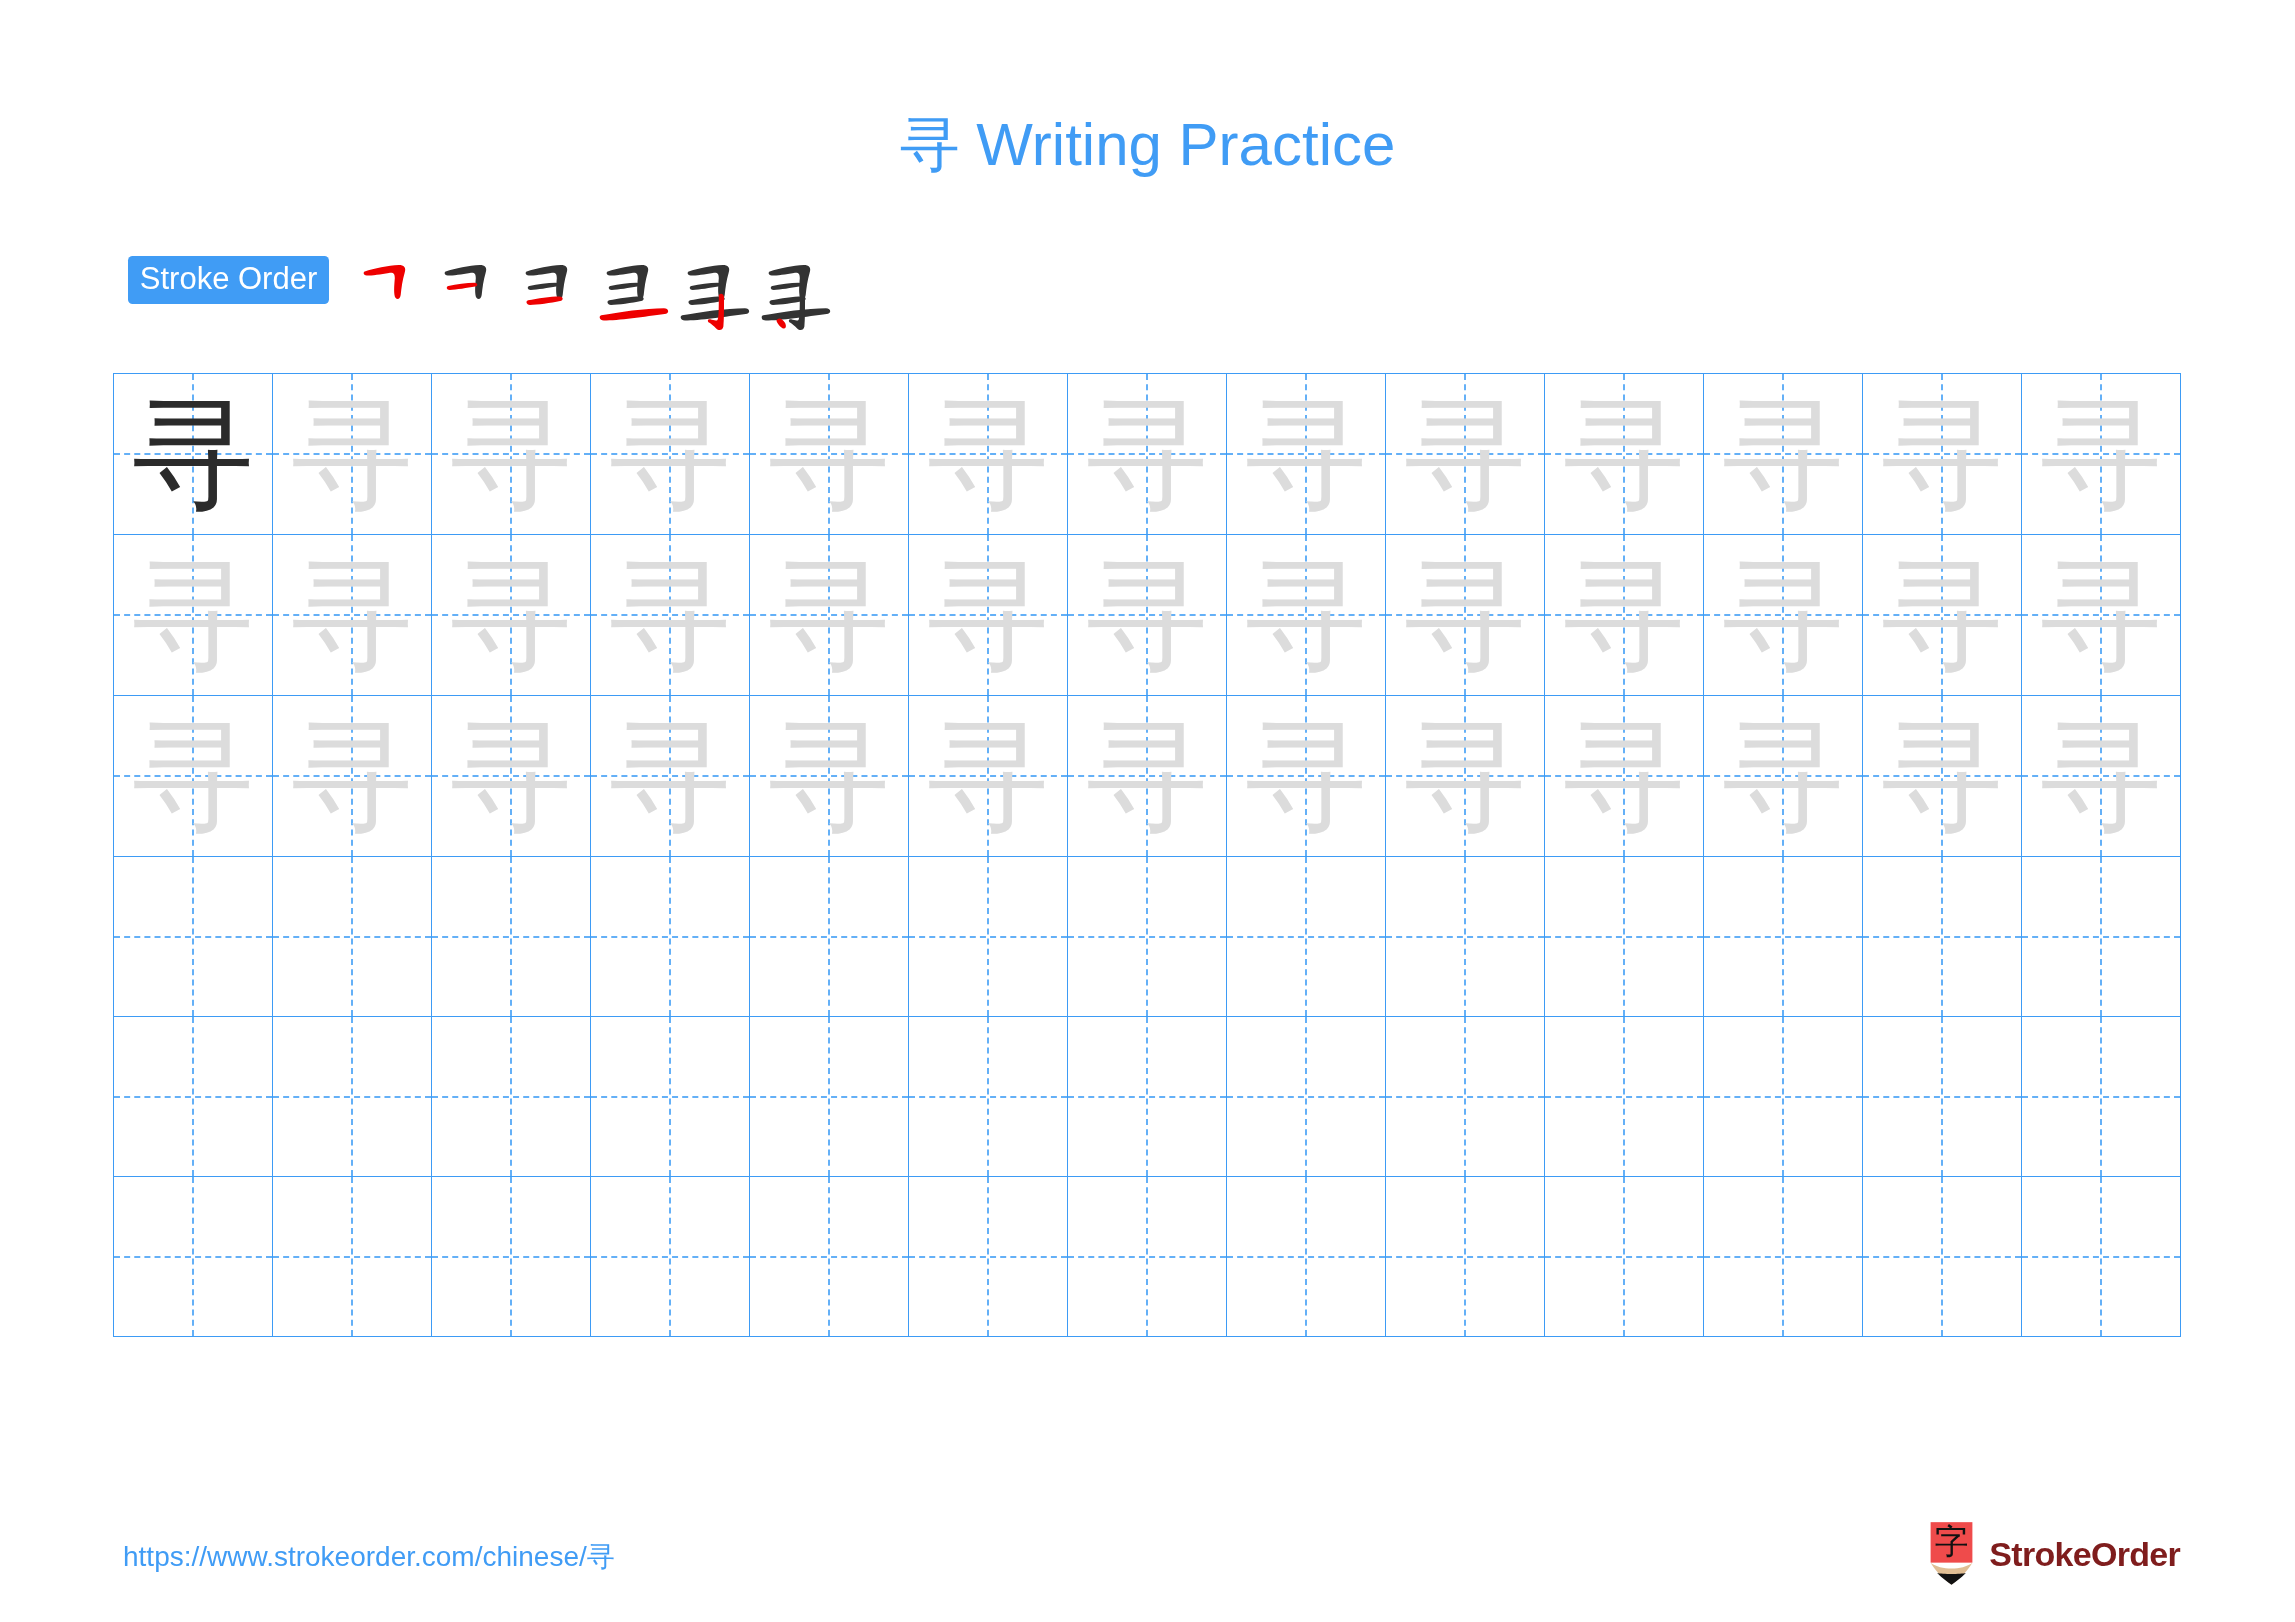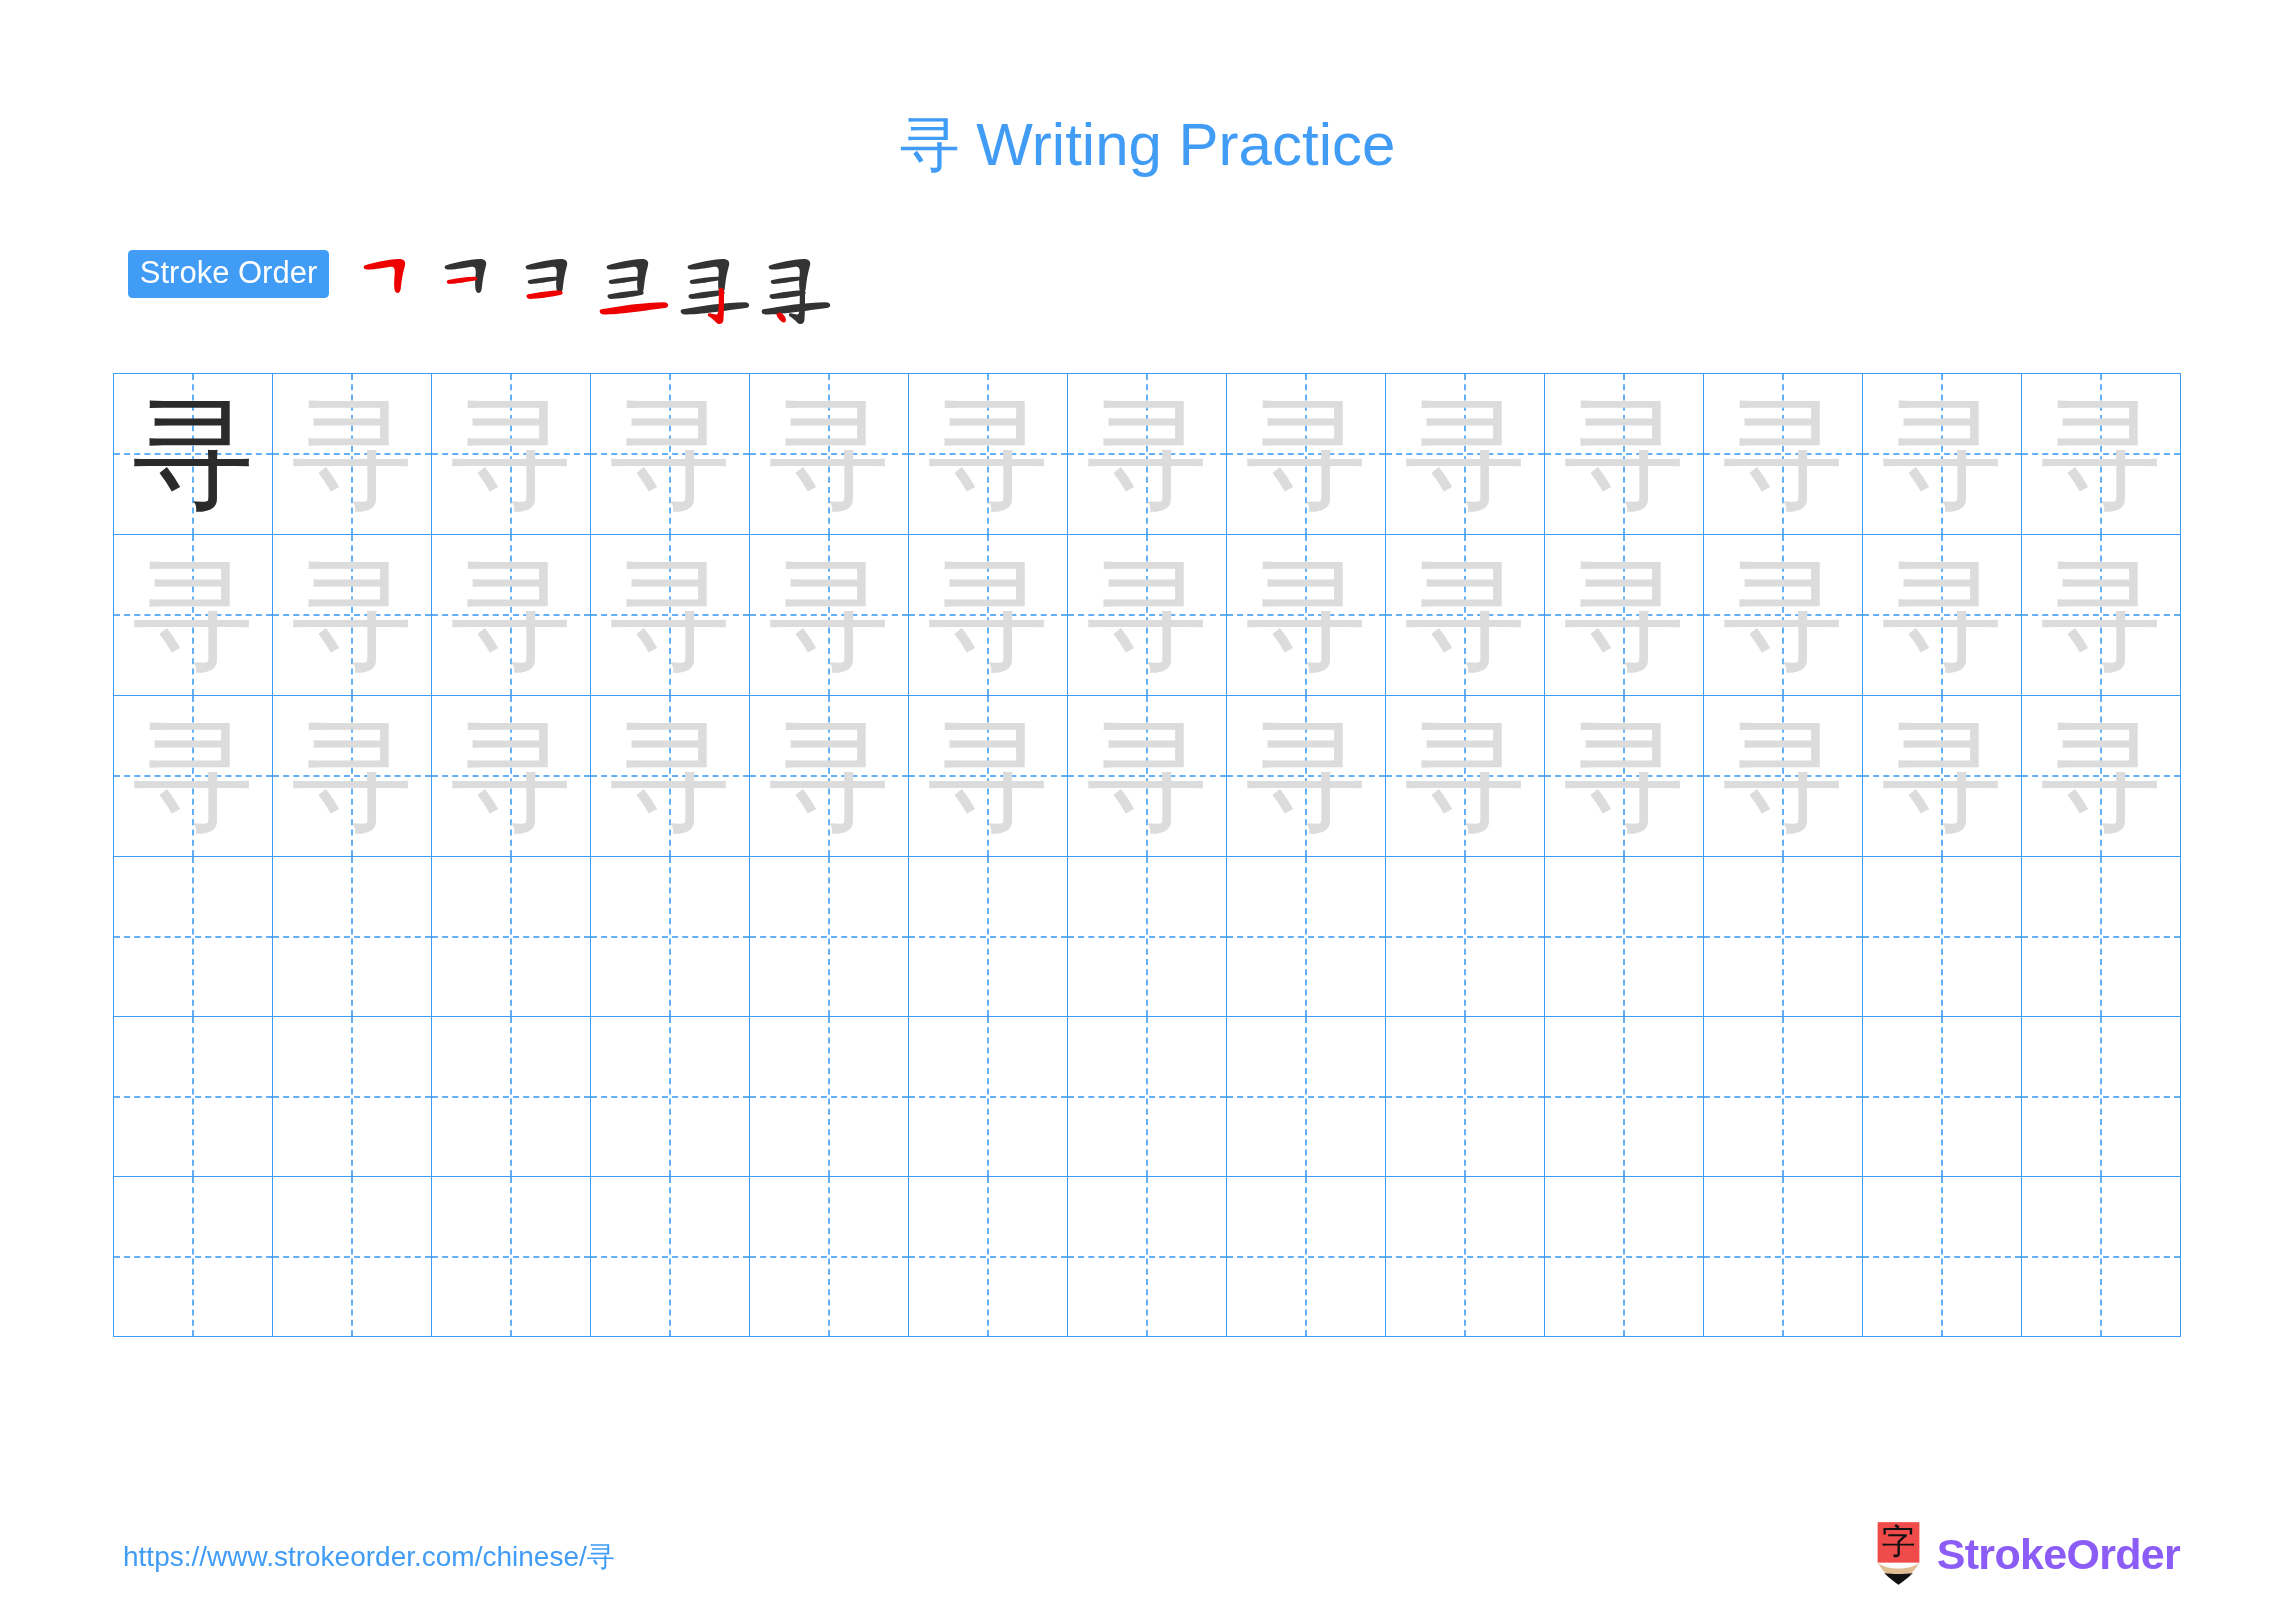--- a/index.html
+++ b/index.html
@@ -33,21 +33,21 @@
     letter-spacing: 0px;
     white-space: nowrap;
   }
   .page-title .han {
     font-family: "DejaVu Sans", sans-serif;
   }
 
   
   .stroke-order-row {
     position: absolute;
-    top: 246px;
+    top: 252px;
     left: 128px;
     height: 79px;
     display: flex;
     align-items: flex-start;
   }
 
   .stroke-badge {
     background: #409cf5;
     color: #ffffff;
     font-size: 31px;
@@ -161,24 +161,24 @@
   }
 
   .brand-logo {
     width: 47px;
     height: 63px;
     position: relative;
     display: block;
   }
 
   .brand-name {
-    font-size: 43px;
+    font-size: 34px;
     line-height: 46px;
     font-weight: bold;
-    color: #8b5cf6;
+    color: #7f1d1d;
     letter-spacing: -0.7px;
     white-space: nowrap;
   }
 </style>
 </head>
 <body>
 
 <div class="page">
 
   <div class="page-title">

